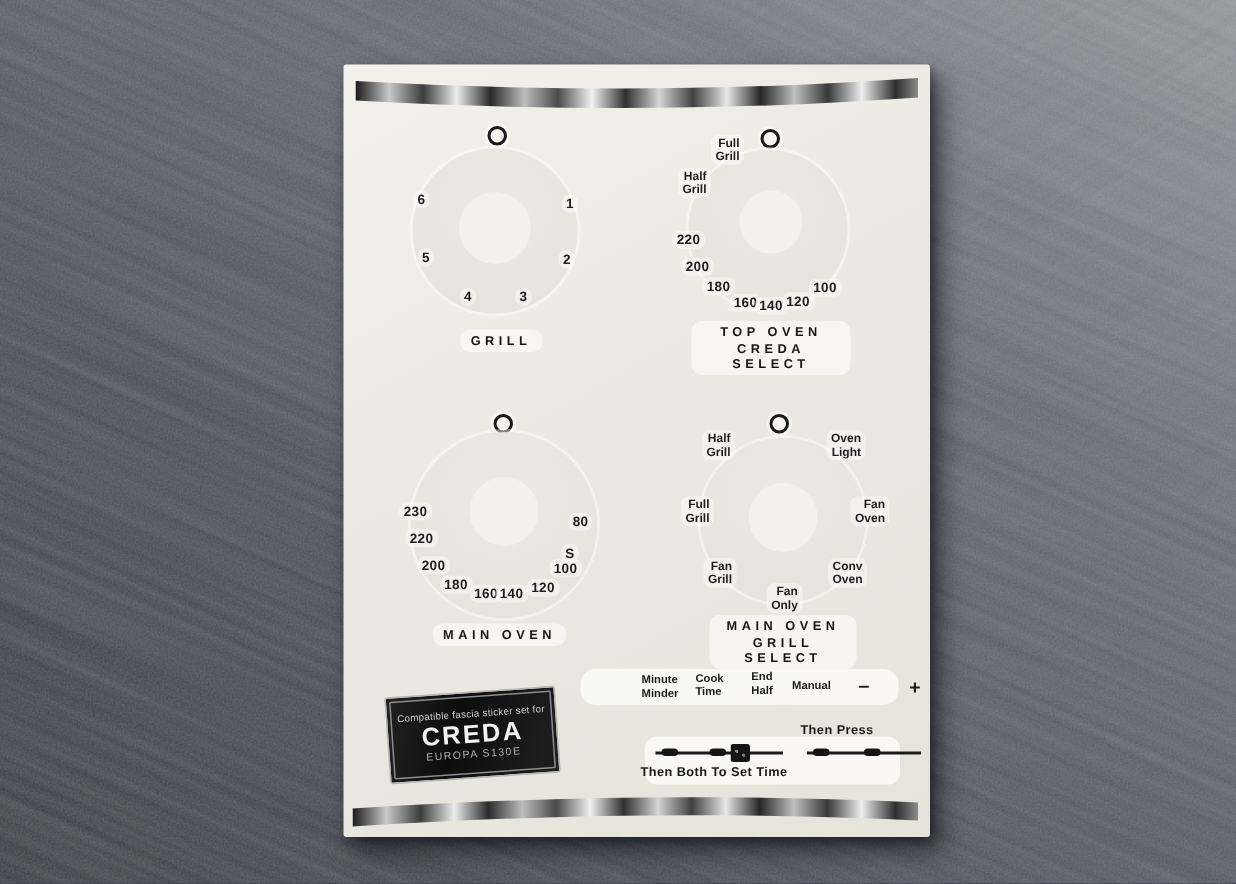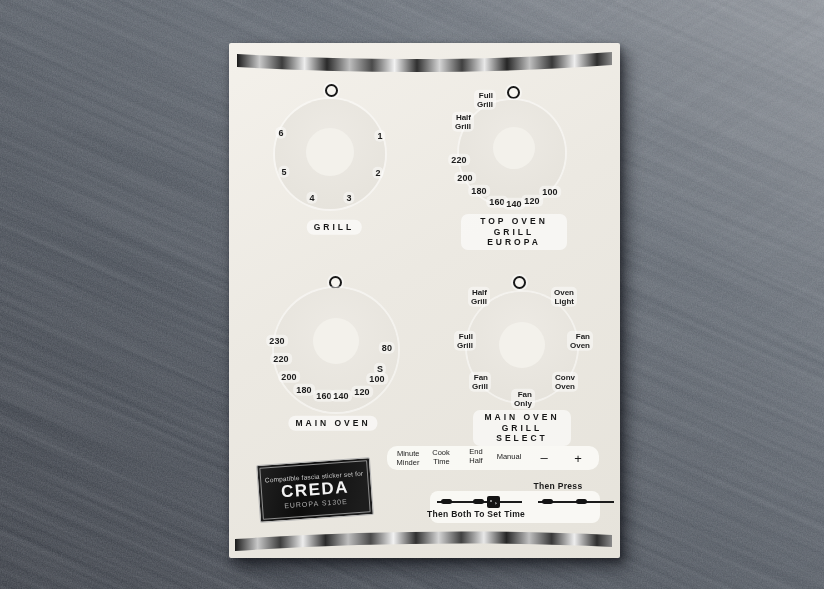--- a/index.html
+++ b/index.html
@@ -45,22 +45,22 @@
     font-weight:bold;color:#161616;font-size:8.5px;letter-spacing:3px;
     white-space:pre-line;text-align:center;line-height:1.25;
     background:rgba(255,255,255,0.6);border-radius:7px;padding:2px 7px;
   }
   
   .pill{
     position:absolute;background:rgba(252,251,248,0.85);border-radius:10px;
   }
   .timer-label{
     position:absolute;transform:translate(-50%,-50%);
-    font-weight:normal;color:#1c1c1c;font-size:7.5px;line-height:1.25;
-    white-space:pre-line;text-align:right;
+    font-weight:bold;color:#1c1c1c;font-size:7.5px;line-height:1.25;
+    white-space:pre-line;text-align:left;margin-left:32px;
   }
   .sign{font-size:13px;line-height:1;}
   .dline{position:absolute;height:2px;background:#1b1b1b;}
   .dbtn{position:absolute;width:11px;height:5px;background:#141414;border-radius:2.5px;}
   .dsquare{
     position:absolute;width:13px;height:12px;border-radius:2px;
     background:
       radial-gradient(circle at 32% 40%, #8a8a8a 0 1px, transparent 1.2px),
       radial-gradient(circle at 68% 62%, #7a7a7a 0 1px, transparent 1.2px),
       #141414;
@@ -167,21 +167,21 @@
   <span class="mark word" style="left:234px;top:79px">Half
 Grill</span>
   <span class="mark num" style="left:230px;top:117px">220</span>
   <span class="mark num" style="left:236px;top:135px">200</span>
   <span class="mark num" style="left:250px;top:148px">180</span>
   <span class="mark num" style="left:268px;top:159px">160</span>
   <span class="mark num" style="left:285px;top:161px">140</span>
   <span class="mark num" style="left:303px;top:158px">120</span>
   <span class="mark num" style="left:321px;top:149px">100</span>
   <div class="dial-label" style="left:285px;top:189px">TOP OVEN
-GRILL EUROPA</div>
+CREDA SELECT</div>
 
   <div class="dot" style="left:100px;top:233px"></div>
   <div class="disc" style="left:45px;top:245px;width:124px;height:124px">
     <div class="disc-inner" style="left:39px;top:30px;width:46px;height:46px"></div>
   </div>
   <span class="mark num" style="left:48px;top:298px">230</span>
   <span class="mark num" style="left:52px;top:316px">220</span>
   <span class="mark num" style="left:60px;top:334px">200</span>
   <span class="mark num" style="left:75px;top:347px">180</span>
   <span class="mark num" style="left:95px;top:353px">160</span>

